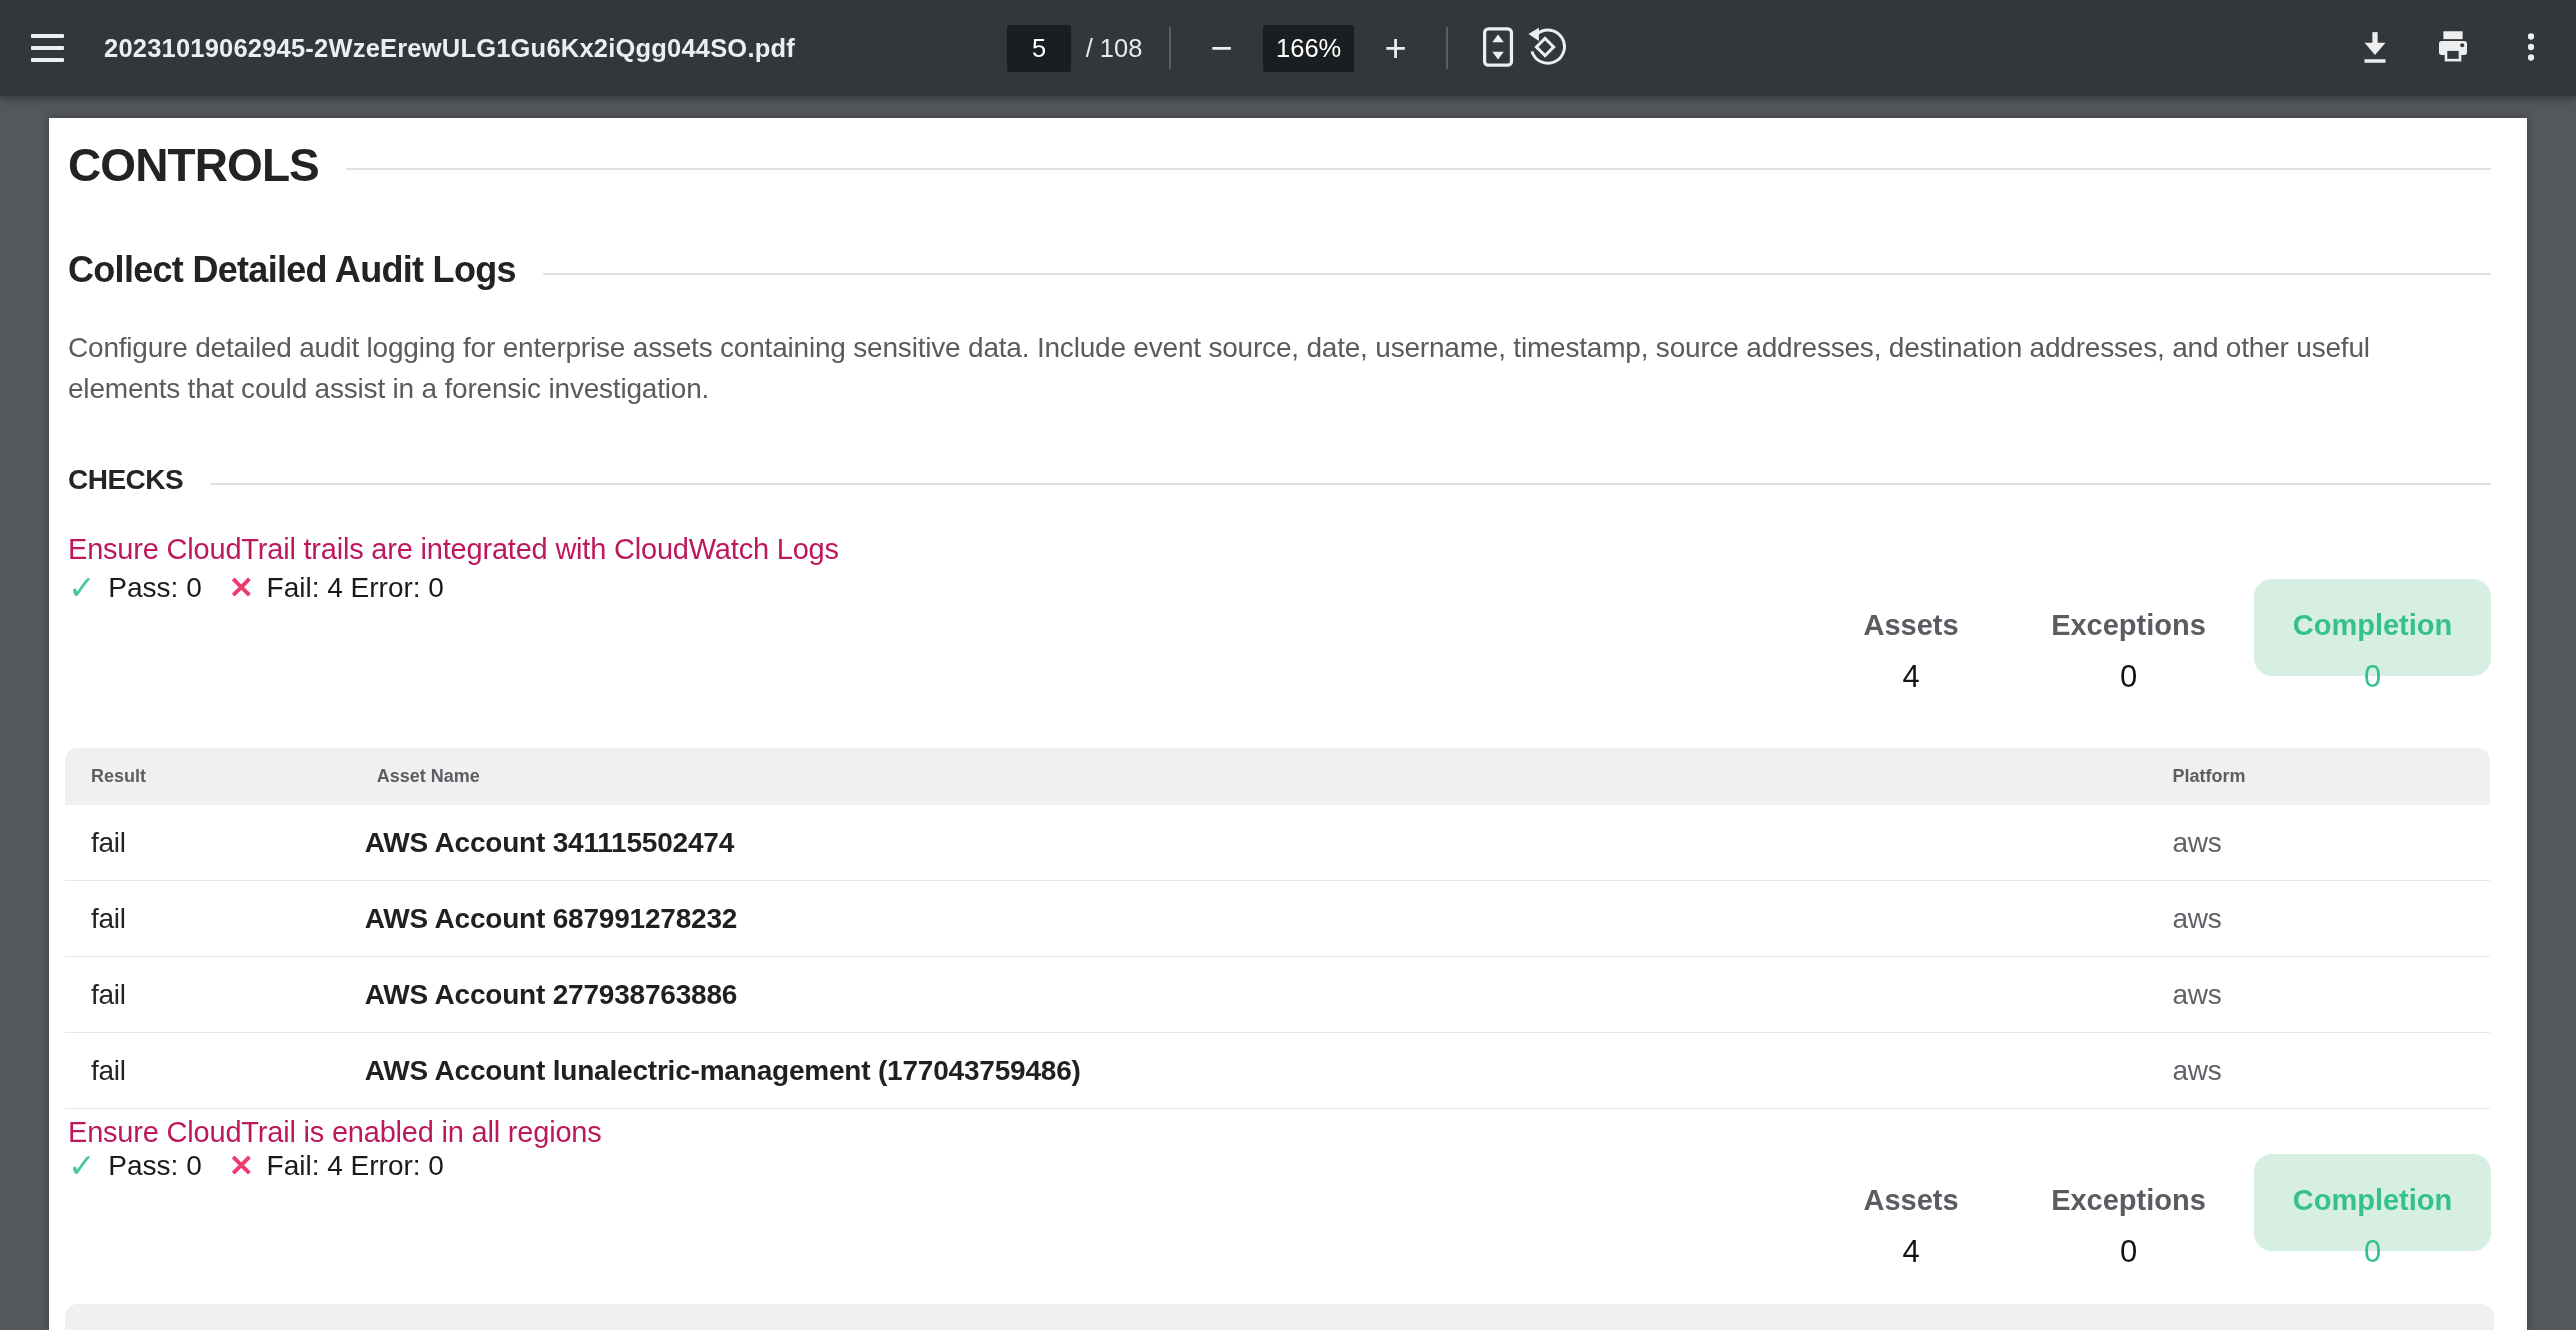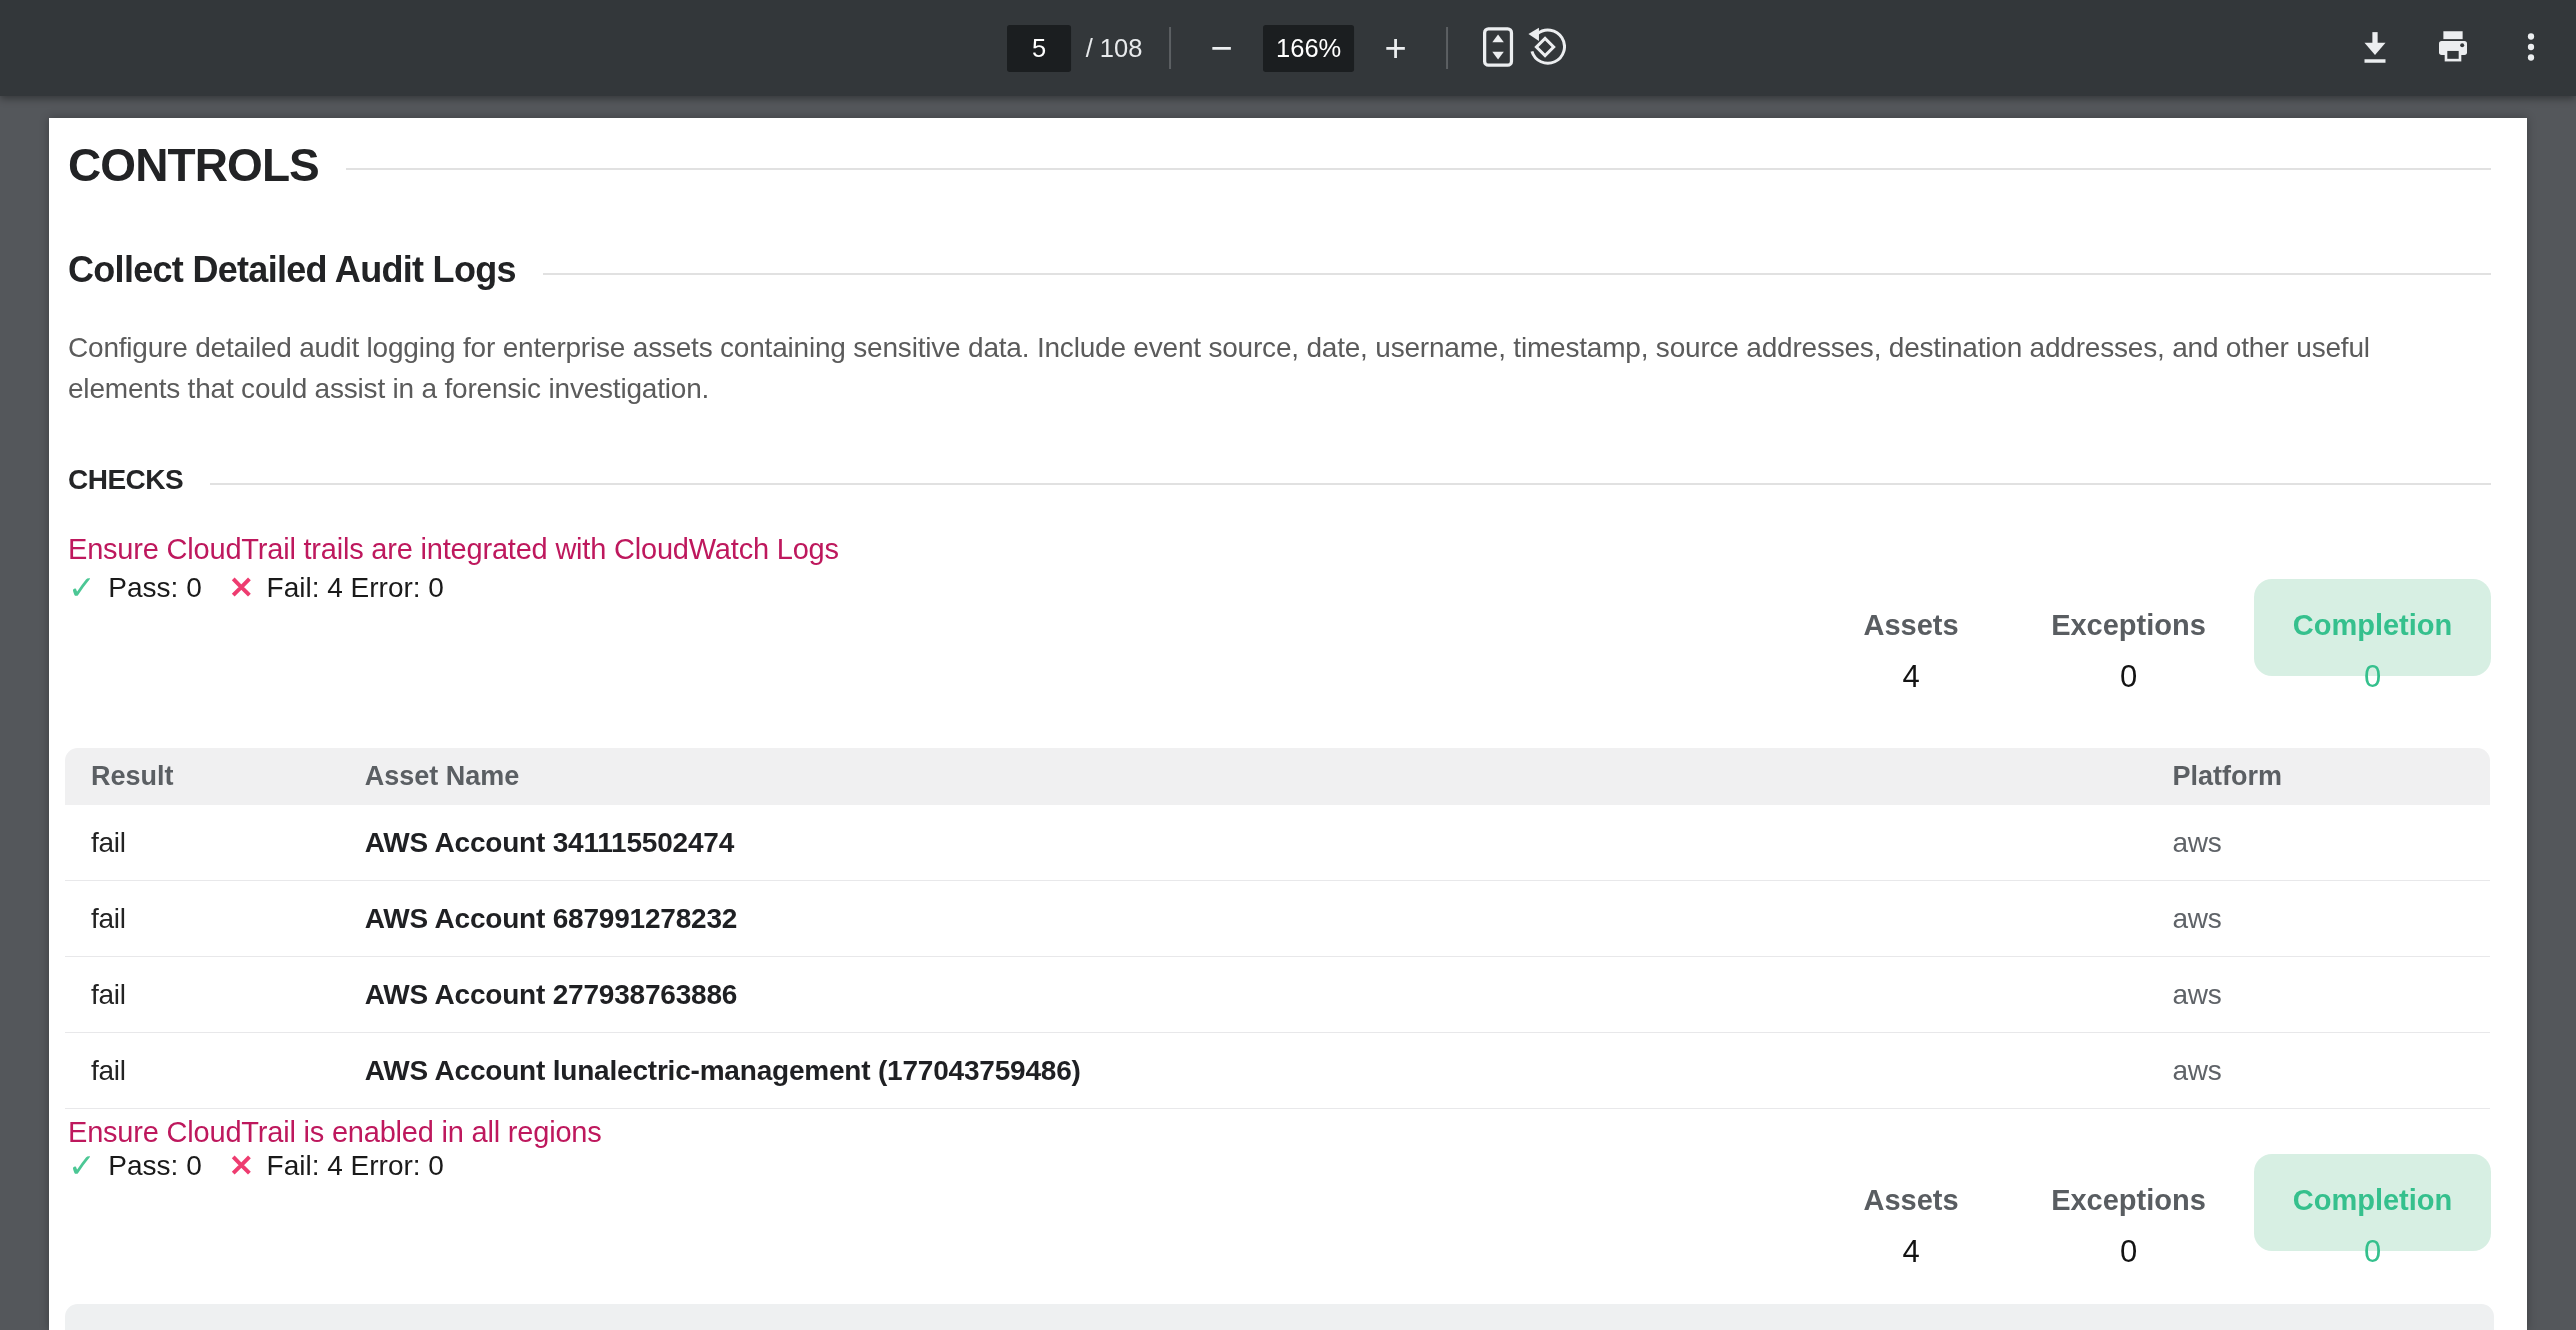--- a/index.html
+++ b/index.html
@@ -81,21 +81,21 @@
     background:#d7efe3; border-radius:18px;
   }
   .stat-label { font-size:29px; font-weight:700; color:#595d61; line-height:33px; }
   .stat-value { font-size:31px; color:#131313; margin-top:17.3px; }
   .stat-completion .stat-label, .stat-completion .stat-value { color:#35c08d; }
 
   .tbl { left:16.4px; top:630px; width:2425px; }
   .tbl-header, .trow { display:grid; grid-template-columns:283px 1fr 318px; align-items:center; }
   .tbl-header {
     height:57px; background:#f0f0f1; border-radius:12.7px 12.7px 0 0;
-    font-size:27px; font-weight:700; color:#5b5f63;
+    font-size:18px; font-weight:700; color:#5b5f63;gap:12px;
   }
   .tbl-header .c-result, .trow .c-result { padding-left:25.5px; }
   .tbl-header .c-asset, .trow .c-asset { padding-left:16.4px; }
   .trow {
     height:76px; background:#fff; border-bottom:1.8px solid #e8e8ea;
     font-size:28px; color:#232323; letter-spacing:-0.2px;
   }
   .trow .c-asset { font-weight:700; color:#1f2023; }
   .trow .c-platform { color:#5f6368; }
 
@@ -104,20 +104,30 @@
     background:#eef0f1; border-radius:12.7px 12.7px 0 0;
   }
 
   svg .st { stroke:#eceef0; fill:none; stroke-width:3.4; }
   svg .fl { fill:#eceef0; }
 </style>
 </head>
 <body>
 
 <div class="toolbar">
+  <div class="tb-left">
+    <button class="icon-btn">
+      <span class="hamburger">
+          <span></span>
+          <span></span>
+          <span></span>
+        </span>
+    </button>
+    <span class="filename">20231019062945-2WzeErewULG1Gu6Kx2iQgg044SO.pdf</span>
+  </div>
 
   <div class="tb-center">
     <input class="page-input" value="5" style="">
     <span class="page-total">/ 108</span>
     <span class="tb-sep"></span>
     <button class="icon-btn glyph-btn">−</button>
     <span class="zoom-box">166%</span>
     <button class="icon-btn glyph-btn">+</button>
     <span class="tb-sep"></span>
     <button class="icon-btn">

